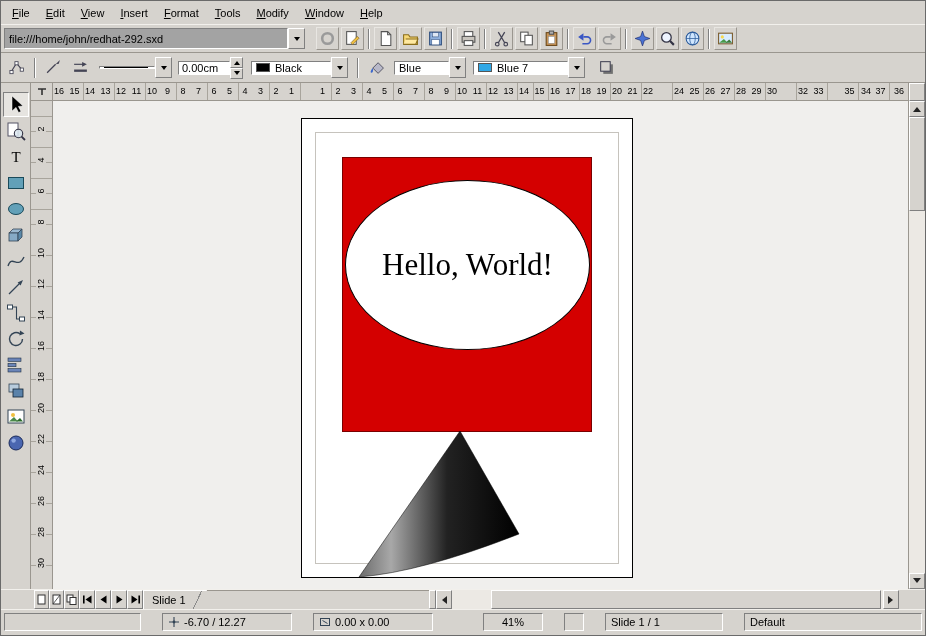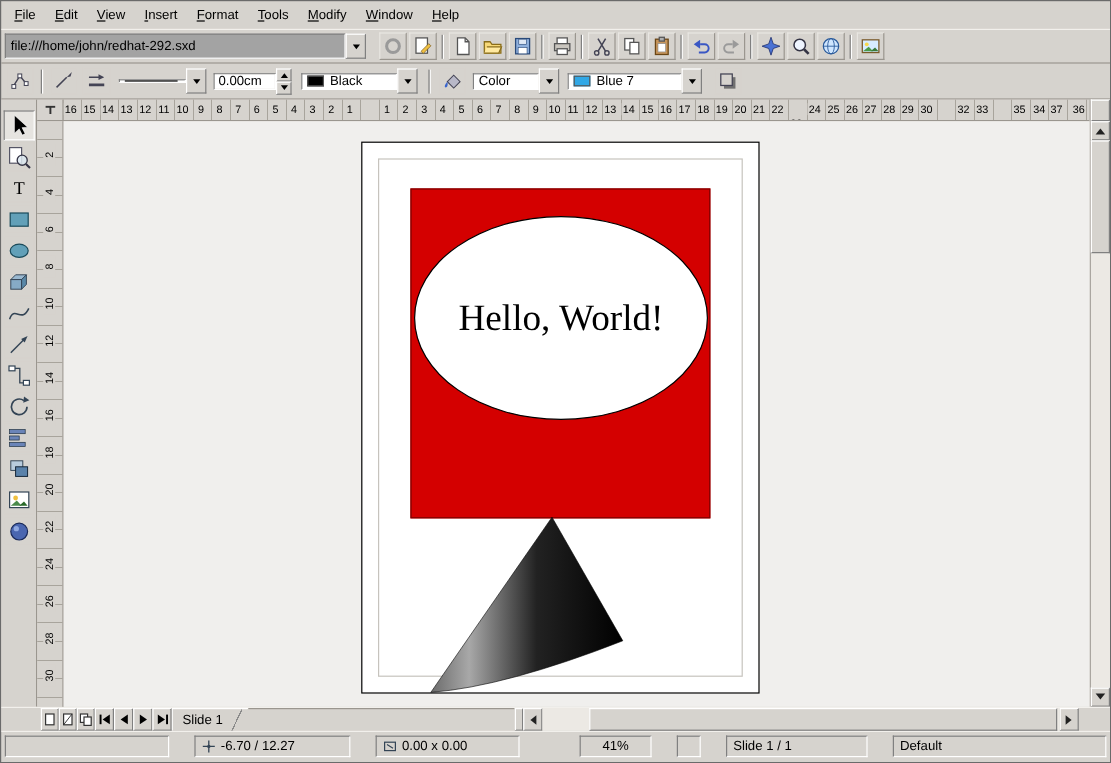--- a/index.html
+++ b/index.html
@@ -269,21 +269,21 @@
     </div>
     <span class="sep" style="margin-left:4px"></span>
     <span class="tbtn flat">
         <svg width="17" height="17" viewBox="0 0 16 16">
           <path d="M4.5 8.5 l5 -5 5 5 -5 5 z" fill="#b8b8c8" stroke="#445" stroke-width="0.8"></path>
           <path d="M4.5 8.5 c-2 2 -2.6 4.5 -1.3 4.5 s2 -2 1.3 -4.5" fill="#3a66cc"></path>
         </svg>
       </span>
     <div class="mini-combo" style="margin-left:3px">
       <span class="mc-body" style="width:55px">
-          <span>Color</span>
+          <span>Blue</span>
         </span>
       <span class="combo-arrow raised">
           <span class="darr"></span>
         </span>
     </div>
     <div class="mini-combo" style="margin-left:5px">
       <span class="mc-body" style="width:95px">
           <span class="swatch" style="background: rgb(49, 168, 230);"></span>
           <span>Blue 7</span>
         </span>

